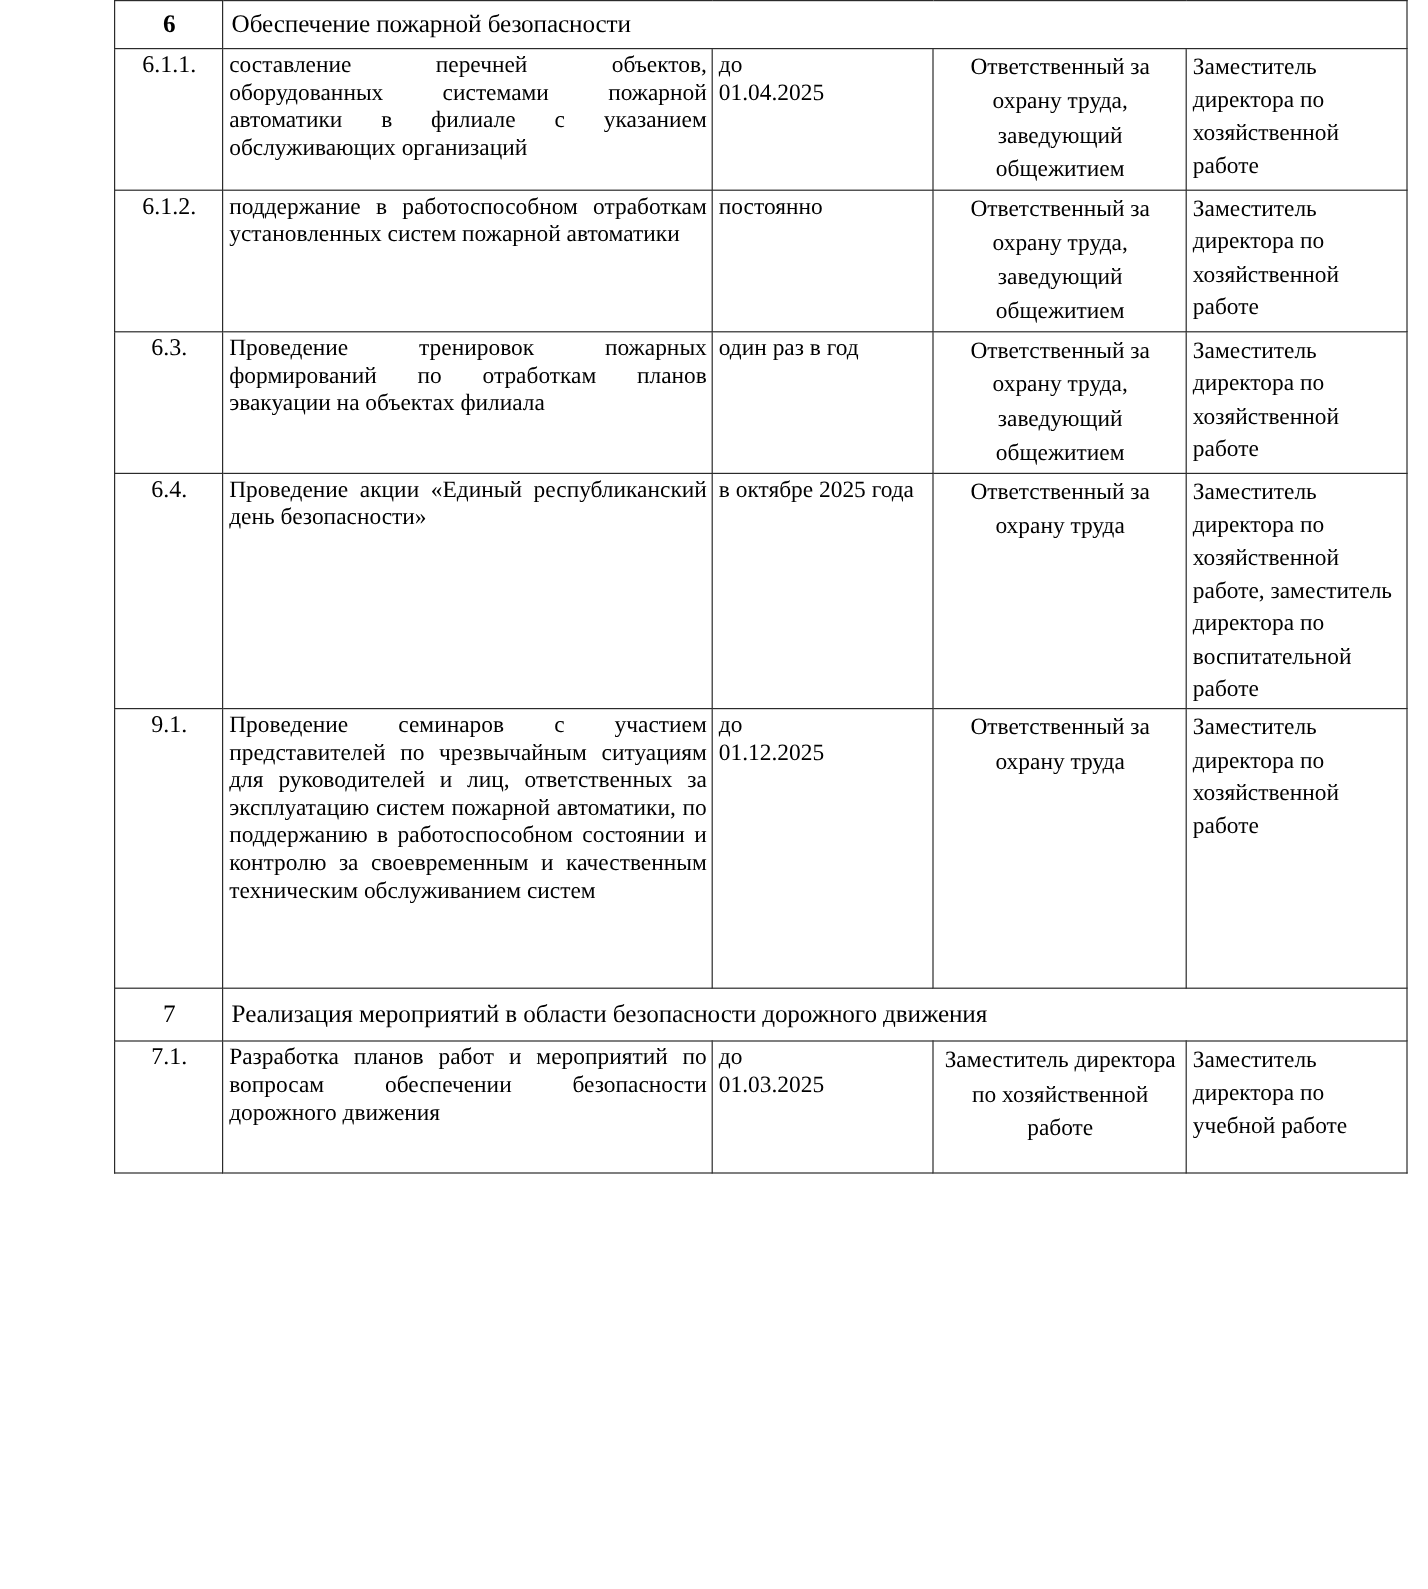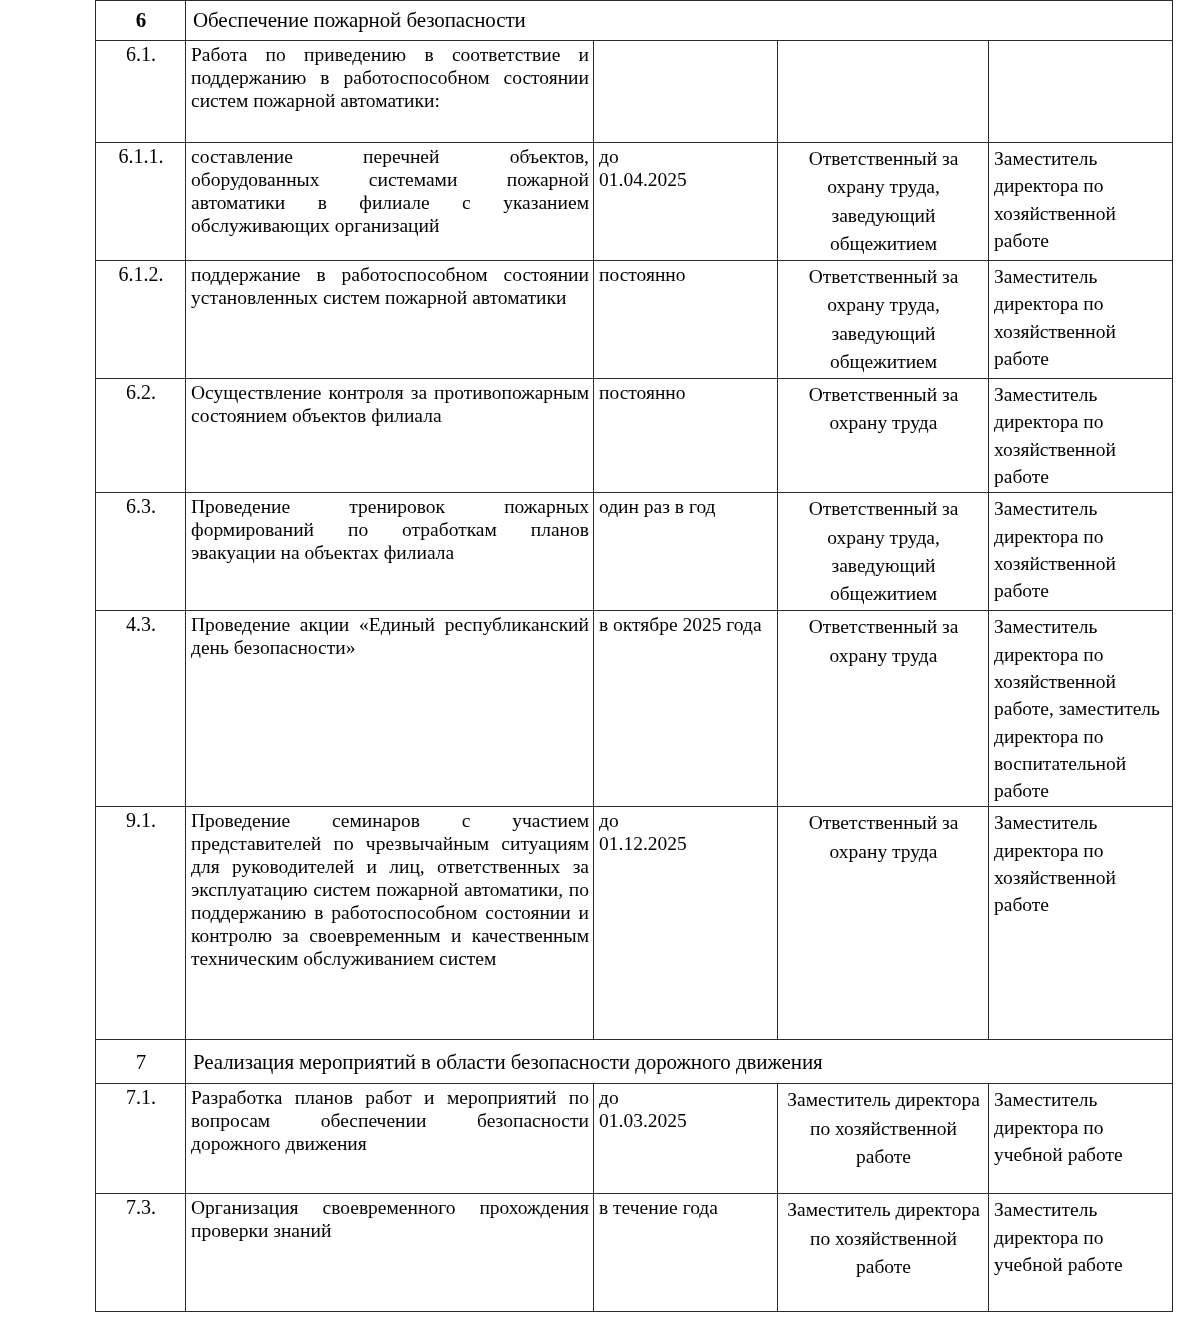--- a/index.html
+++ b/index.html
@@ -105,63 +105,49 @@
       <col class="c-resp">
       <col class="c-ctrl">
     </colgroup>
     <tbody>
 
       <tr class="section sec6">
         <td class="num">6</td>
         <td class="section-title" colspan="4">Обеспечение пожарной безопасности</td>
       </tr>
 
-      <tr class="r-61">
-        <td class="num">6.1.</td>
-        <td class="task">Работа по приведению в соответствие и поддержанию в работоспособном состоянии систем пожарной автоматики:</td>
-        <td class="term"><span class="term-wrap"></span></td>
-        <td class="resp"><span class="resp-wrap"></span></td>
-        <td class="ctrl"><span class="ctrl-wrap"></span></td>
-      </tr>
 
       <tr class="r-611">
         <td class="num">6.1.1.</td>
         <td class="task">составление перечней объектов, оборудованных системами пожарной автоматики в филиале с указанием обслуживающих организаций</td>
         <td class="term"><span class="term-wrap">до
 01.04.2025</span></td>
         <td class="resp"><span class="resp-wrap">Ответственный за охрану труда, заведующий общежитием</span></td>
         <td class="ctrl"><span class="ctrl-wrap">Заместитель директора по хозяйственной работе</span></td>
       </tr>
 
       <tr class="r-612">
         <td class="num">6.1.2.</td>
-        <td class="task">поддержание в работоспособном состоянии установленных систем пожарной автоматики</td>
+        <td class="task">поддержание в работоспособном отработкам установленных систем пожарной автоматики</td>
         <td class="term"><span class="term-wrap">постоянно</span></td>
         <td class="resp"><span class="resp-wrap">Ответственный за охрану труда, заведующий общежитием</span></td>
         <td class="ctrl"><span class="ctrl-wrap">Заместитель директора по хозяйственной работе</span></td>
       </tr>
 
-      <tr class="r-62">
-        <td class="num">6.2.</td>
-        <td class="task">Осуществление контроля за противопожарным состоянием объектов филиала</td>
-        <td class="term"><span class="term-wrap">постоянно</span></td>
-        <td class="resp"><span class="resp-wrap">Ответственный за охрану труда</span></td>
-        <td class="ctrl"><span class="ctrl-wrap">Заместитель директора по хозяйственной работе</span></td>
-      </tr>
 
       <tr class="r-63">
         <td class="num">6.3.</td>
         <td class="task">Проведение тренировок пожарных формирований по отработкам планов эвакуации на объектах филиала</td>
         <td class="term"><span class="term-wrap">один раз в год</span></td>
         <td class="resp"><span class="resp-wrap">Ответственный за охрану труда, заведующий общежитием</span></td>
         <td class="ctrl"><span class="ctrl-wrap">Заместитель директора по хозяйственной работе</span></td>
       </tr>
 
       <tr class="r-64">
-        <td class="num">4.3.</td>
+        <td class="num">6.4.</td>
         <td class="task">Проведение акции «Единый республиканский день безопасности»</td>
         <td class="term"><span class="term-wrap">в октябре 2025 года</span></td>
         <td class="resp"><span class="resp-wrap">Ответственный за охрану труда</span></td>
         <td class="ctrl"><span class="ctrl-wrap">Заместитель директора по хозяйственной работе, заместитель директора по воспитательной работе</span></td>
       </tr>
 
       <tr class="r-65">
         <td class="num">9.1.</td>
         <td class="task">Проведение семинаров с участием представителей по чрезвычайным ситуациям для руководителей и лиц, ответственных за эксплуатацию систем пожарной автоматики, по поддержанию в работоспособном состоянии и контролю за своевременным и качественным техническим обслуживанием систем</td>
         <td class="term"><span class="term-wrap">до
@@ -177,23 +163,16 @@
 
       <tr class="r-71">
         <td class="num">7.1.</td>
         <td class="task">Разработка планов работ и мероприятий по вопросам обеспечении безопасности дорожного движения</td>
         <td class="term"><span class="term-wrap">до
 01.03.2025</span></td>
         <td class="resp"><span class="resp-wrap">Заместитель директора по хозяйственной работе</span></td>
         <td class="ctrl"><span class="ctrl-wrap">Заместитель директора по учебной работе</span></td>
       </tr>
 
-      <tr class="r-73">
-        <td class="num">7.3.</td>
-        <td class="task">Организация своевременного прохождения проверки знаний</td>
-        <td class="term"><span class="term-wrap">в течение года</span></td>
-        <td class="resp"><span class="resp-wrap">Заместитель директора по хозяйственной работе</span></td>
-        <td class="ctrl"><span class="ctrl-wrap">Заместитель директора по учебной работе</span></td>
-      </tr>
 
     </tbody>
   </table>
 </div>
 
 </body></html>

